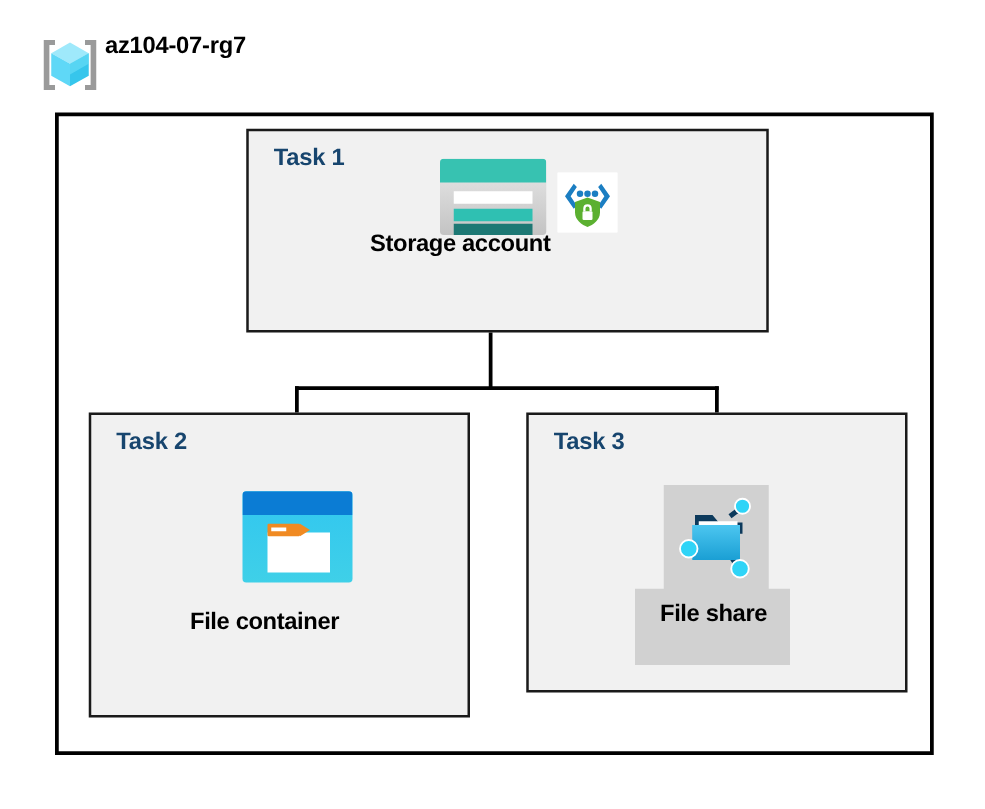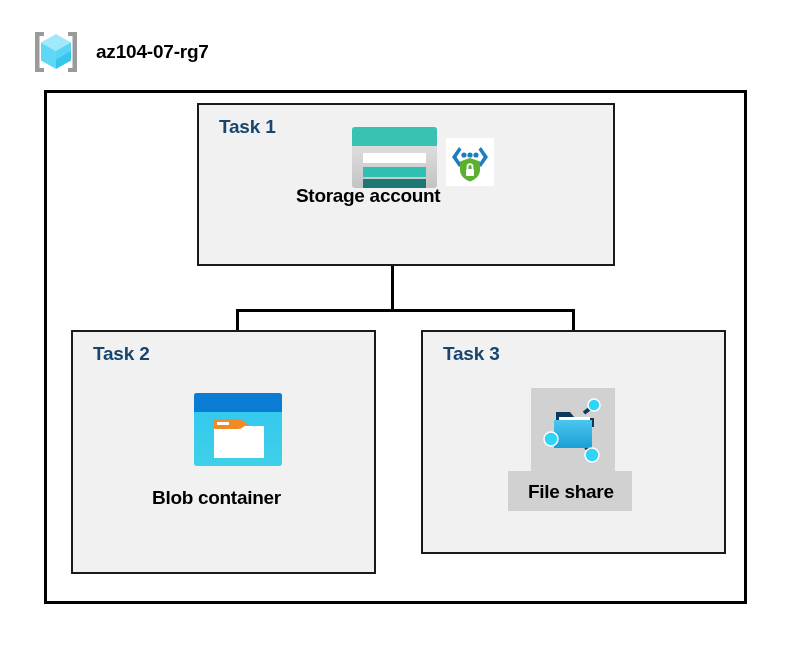--- a/index.html
+++ b/index.html
@@ -14,22 +14,21 @@
     font-family: "Liberation Sans", sans-serif;
     overflow: hidden;
   }
 
   
   #rg-header {
     position: absolute;
     left: 30px;
     top: 26px;
     display: flex;
-    align-items: center;
-    gap: 14px;
+    gap: 2px;
     height: 52px;
   }
   #rg-icon {
     width: 52px;
     height: 52px;
     position: relative;
     flex: 0 0 auto;
   }
   #rg-title {
     font-size: 19px;
@@ -80,21 +79,21 @@
     color: #000000;
     white-space: nowrap;
     letter-spacing: -0.3px;
   }
   #storage-label { left: 296px; top: 185px; }
   #blob-label    { left: 152px; top: 487px; }
   #fileshare-label {
     left: 508px;
     top: 471px;
     background: #d1d1d1;
-    padding: 10px 18px 8px 20px;
+    padding: 10px 18px 29px 20px;
   }
 
   
   .conn {
     position: absolute;
     background: #000000;
   }
   #conn-v-main  { left: 391px; top: 228px; width: 3px;   height: 84px; }
   #conn-h-main  { left: 236px; top: 309px; width: 339px; height: 3px; }
   #conn-v-left  { left: 236px; top: 309px; width: 3px;   height: 84px; }
@@ -252,21 +251,21 @@
 
 <div id="blob-icon-wrap" class="icon-abs">
   <div class="blob-icon">
     <div class="bl-head"></div>
     <div class="bl-doc"></div>
     <div class="bl-tab"></div>
     <div class="bl-tab-line"></div>
   </div>
 </div>
 
-<div id="blob-label" class="node-label">Blob container</div>
+<div id="blob-label" class="node-label">File container</div>
 
 <div id="task3-box" class="task-box">
   <div class="task-label">Task 3</div>
 </div>
 
 <div id="fileshare-icon-wrap" class="icon-abs">
   <div class="fs-icon">
     <svg width="70" height="70" viewBox="0 0 70 70">
 
       <line x1="16" y1="44" x2="34" y2="40" stroke="#0d3a5c" stroke-width="4"></line>

